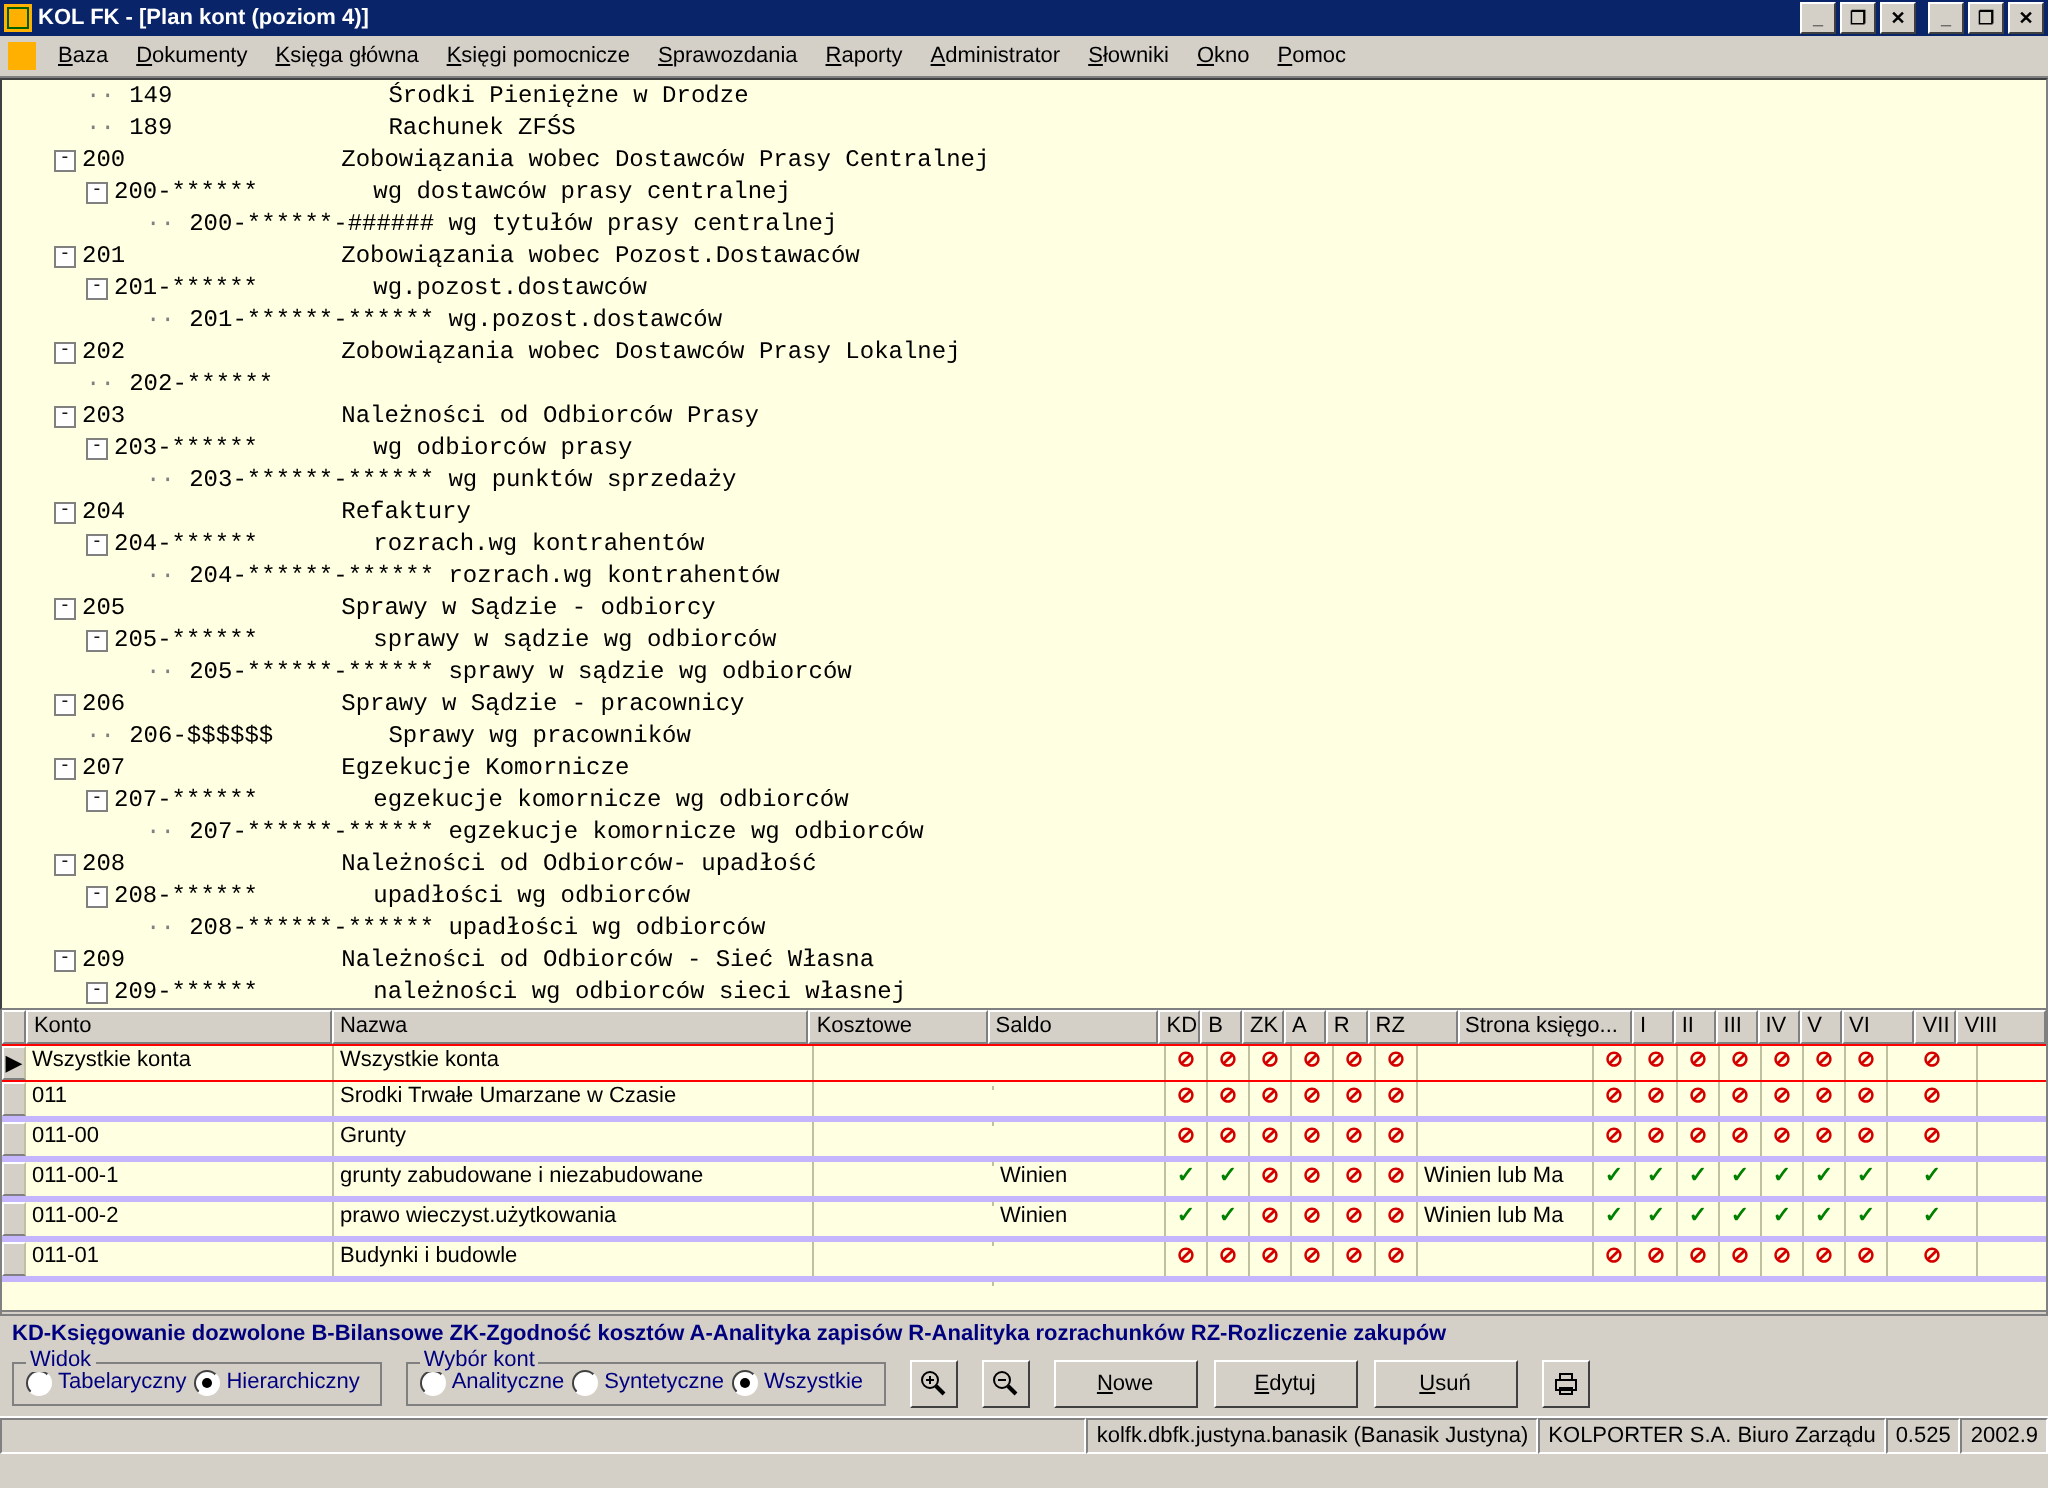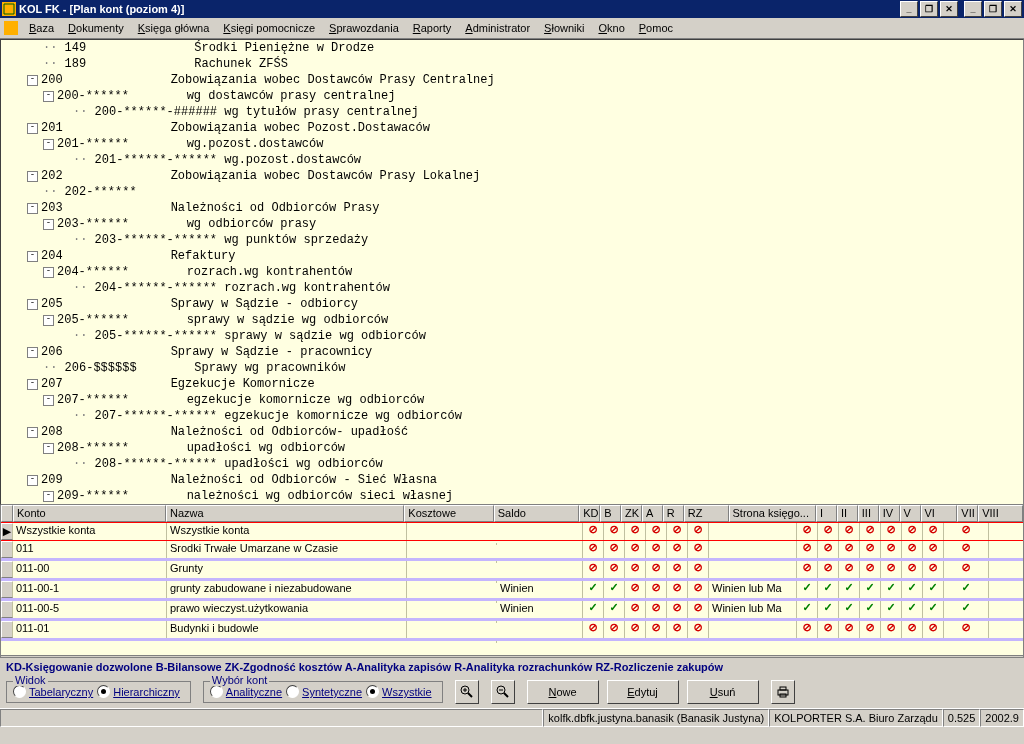--- a/index.html
+++ b/index.html
@@ -27,21 +27,21 @@
   .c-sym{width:21px;text-align:center;padding:0!important;} .c-str{width:88px;}
   .c-viii{width:45px;text-align:center;padding:0!important;}
   .sym{width:15px;font-weight:bold;}
   .ok{color:#008000;}
   .no{color:#d40000;}
   .hscroll{height:16px;background:#d4d0c8;border-top:1px solid #808080;position:relative;}
   .legend{color:#00007f;font-weight:bold;font-size:11px;padding:3px 6px;background:#d4d0c8;}
   .panel{display:flex;align-items:center;padding:4px 6px;gap:12px;background:#d4d0c8;}
   .groupbox{border:1px solid #808080;border-radius:0;padding:3px 6px 4px 6px;position:relative;}
   .groupbox .gb-title{position:absolute;top:-8px;left:6px;background:#d4d0c8;color:#00007f;font-size:11px;padding:0 2px;}
-  .radio{display:inline-flex;align-items:flex-end;margin-right:4px;color:#00007f;font-size:11px;text-decoration:underline;}
+  .radio{display:inline-flex;align-items:flex-start;margin-right:4px;color:#00007f;font-size:11px;}
   .radio .dot{width:11px;height:11px;border:1px solid #404040;border-right-color:#fff;border-bottom-color:#fff;background:#fff;border-radius:50%;margin-right:3px;display:flex;align-items:center;justify-content:center;}
   .radio.checked .dot:after{content:"";width:5px;height:5px;background:#000;border-radius:50%;}
   .btn{width:70px;height:22px;border:1px solid;border-color:#fff #404040 #404040 #fff;background:#d4d0c8;font-size:11px;display:flex;align-items:center;justify-content:center;}
   .ibtn{width:22px;height:22px;border:1px solid;border-color:#fff #404040 #404040 #fff;background:#d4d0c8;display:flex;align-items:center;justify-content:center;}
   .status{height:18px;display:flex;align-items:stretch;background:#d4d0c8;border-top:1px solid #fff;}
   .status .cell{border:1px solid;border-color:#808080 #fff #fff #808080;padding:0 4px;font-size:11px;display:flex;align-items:center;}
 </style>
 </head>
 <body>
 
@@ -217,21 +217,21 @@
         <div class="c-sym"><span class="sym ok">✓</span></div>
         <div class="c-sym"><span class="sym ok">✓</span></div>
         <div class="c-sym"><span class="sym ok">✓</span></div>
         <div class="c-sym"><span class="sym ok">✓</span></div>
         <div class="c-sym"><span class="sym ok">✓</span></div>
         <div class="c-sym"><span class="sym ok">✓</span></div>
         <div class="c-viii"><span class="sym ok">✓</span></div>
       </div>
       <div class="grid-row">
         <div class="row-ind"></div>
-        <div class="c-konto">011-00-5</div>
+        <div class="c-konto">011-00-2</div>
         <div class="c-nazwa">prawo wieczyst.użytkowania</div>
         <div class="c-koszt">nie kosztowe</div>
         <div class="c-saldo">Winien</div>
         <div class="c-sym"><span class="sym ok">✓</span></div>
         <div class="c-sym"><span class="sym ok">✓</span></div>
         <div class="c-sym"><span class="sym no">⊘</span></div>
         <div class="c-sym"><span class="sym no">⊘</span></div>
         <div class="c-sym"><span class="sym no">⊘</span></div>
         <div class="c-sym"><span class="sym no">⊘</span></div>
         <div class="c-str">Winien lub Ma</div>

